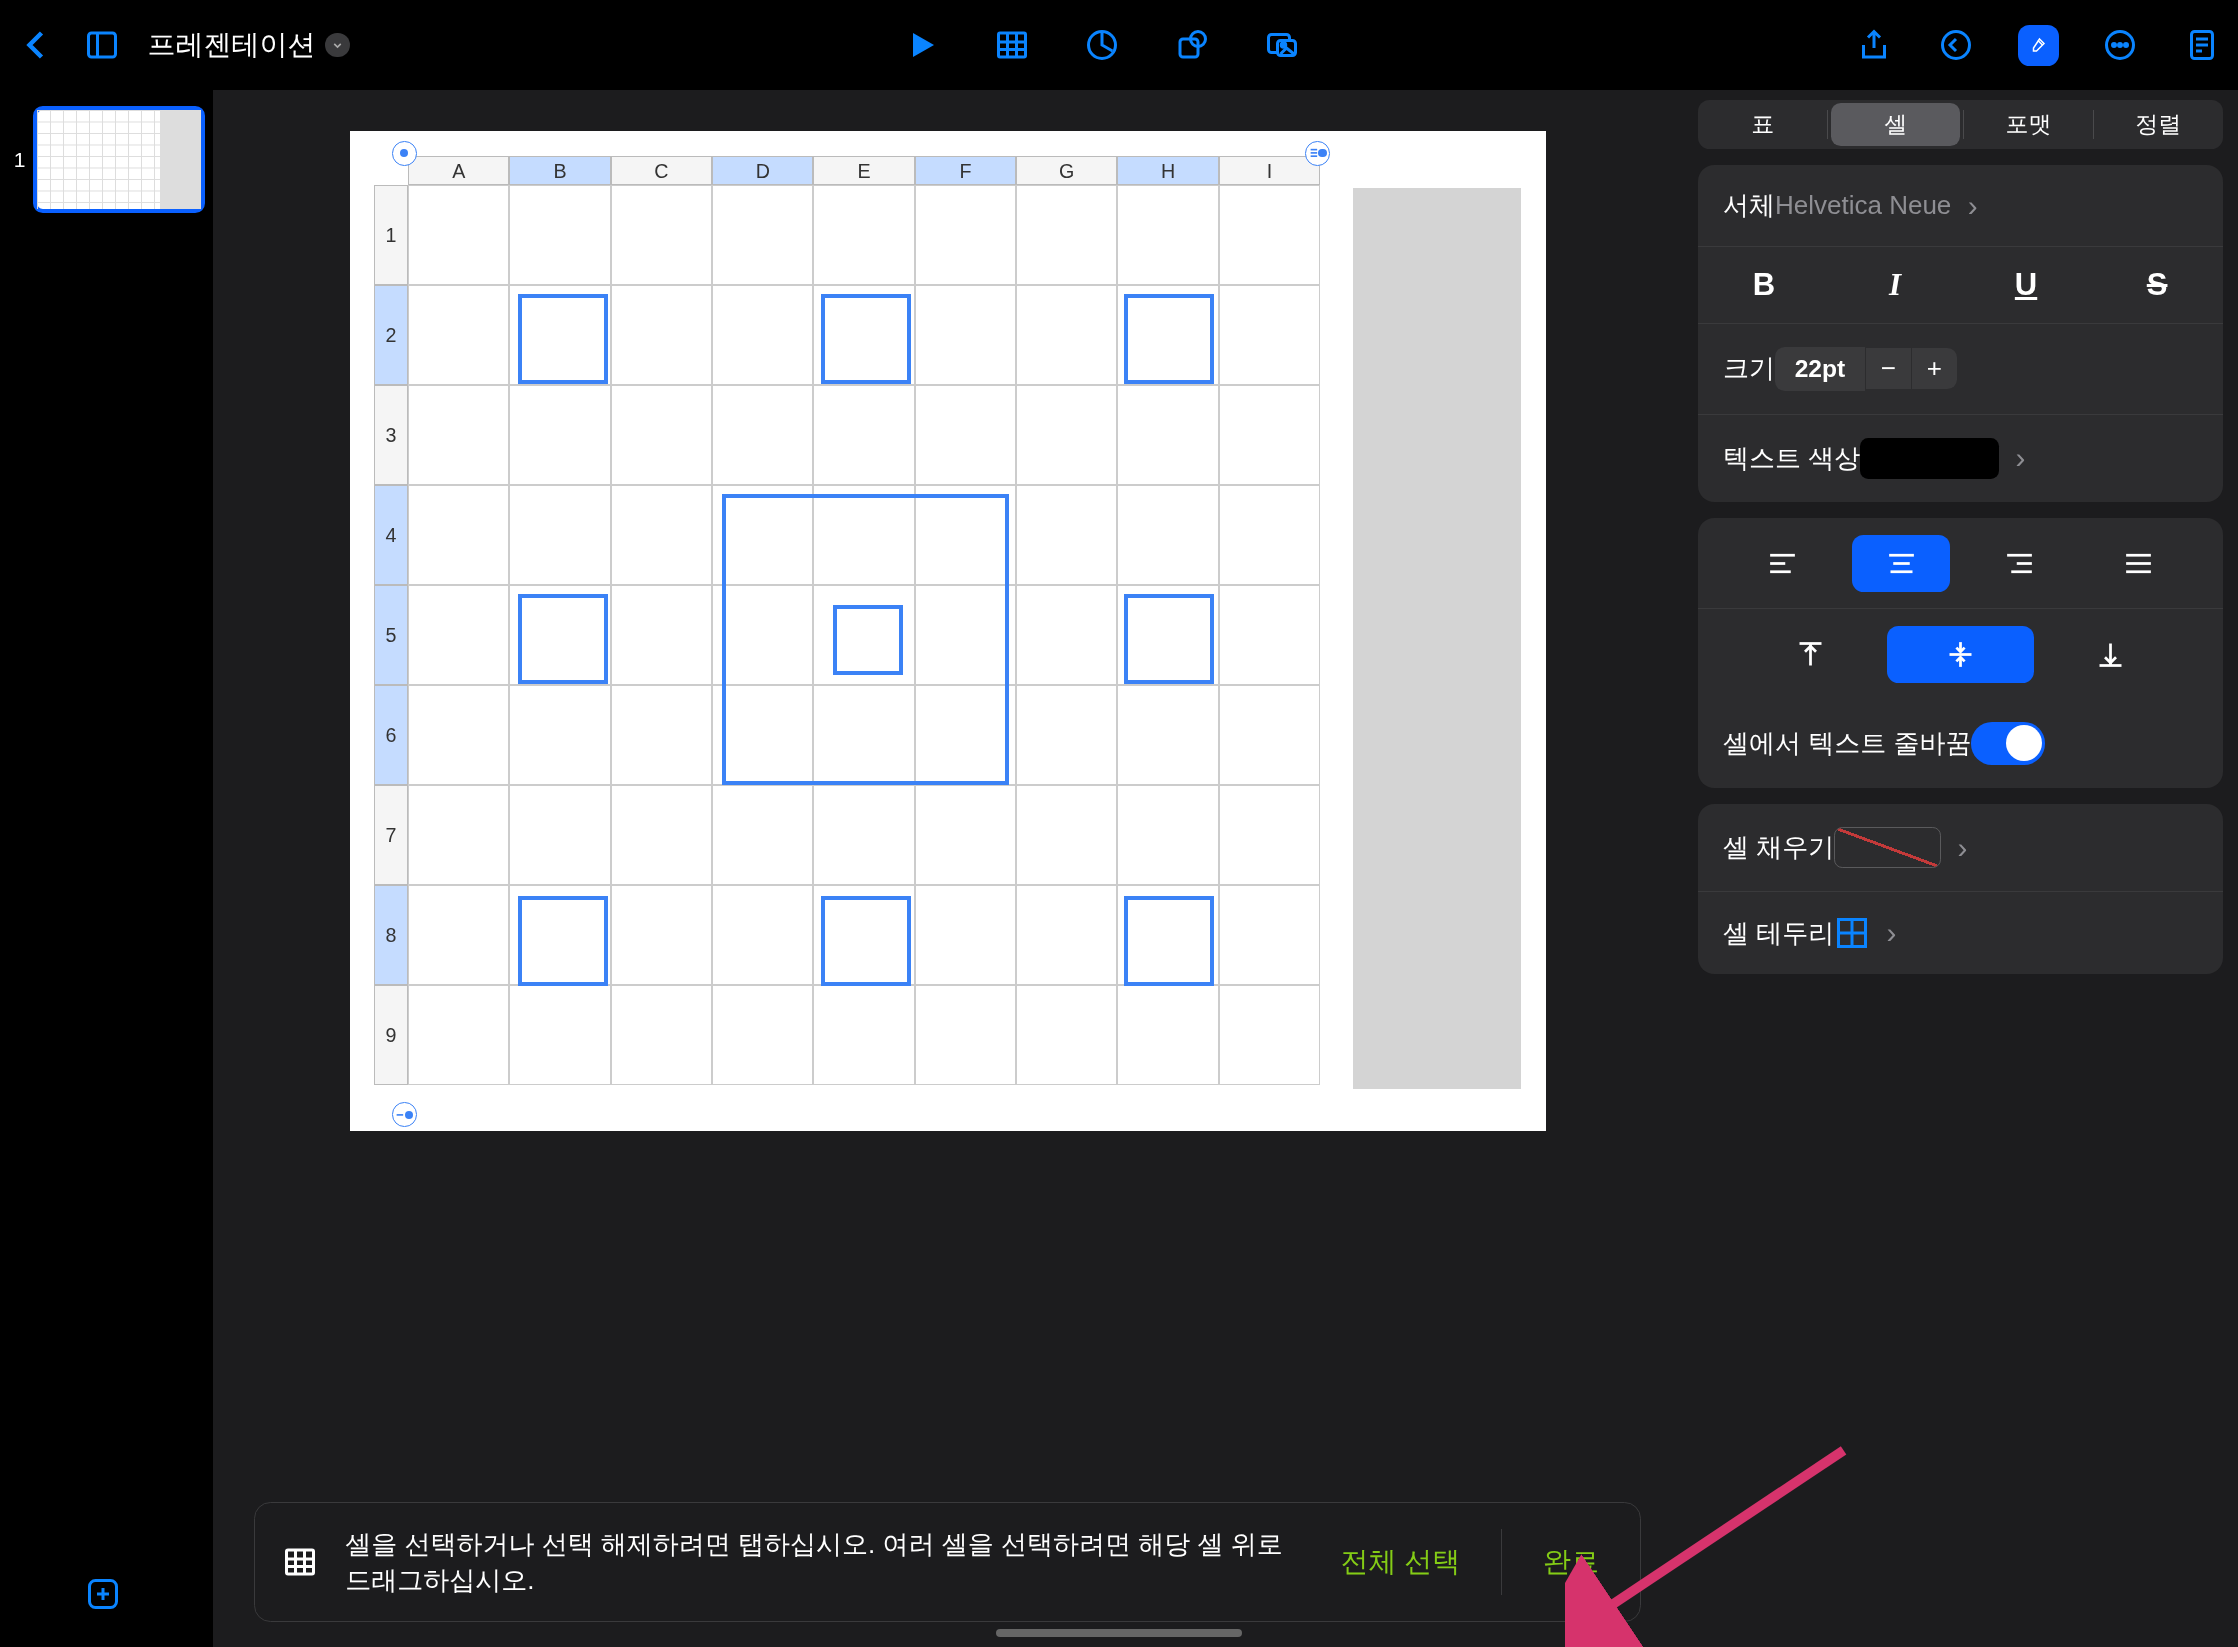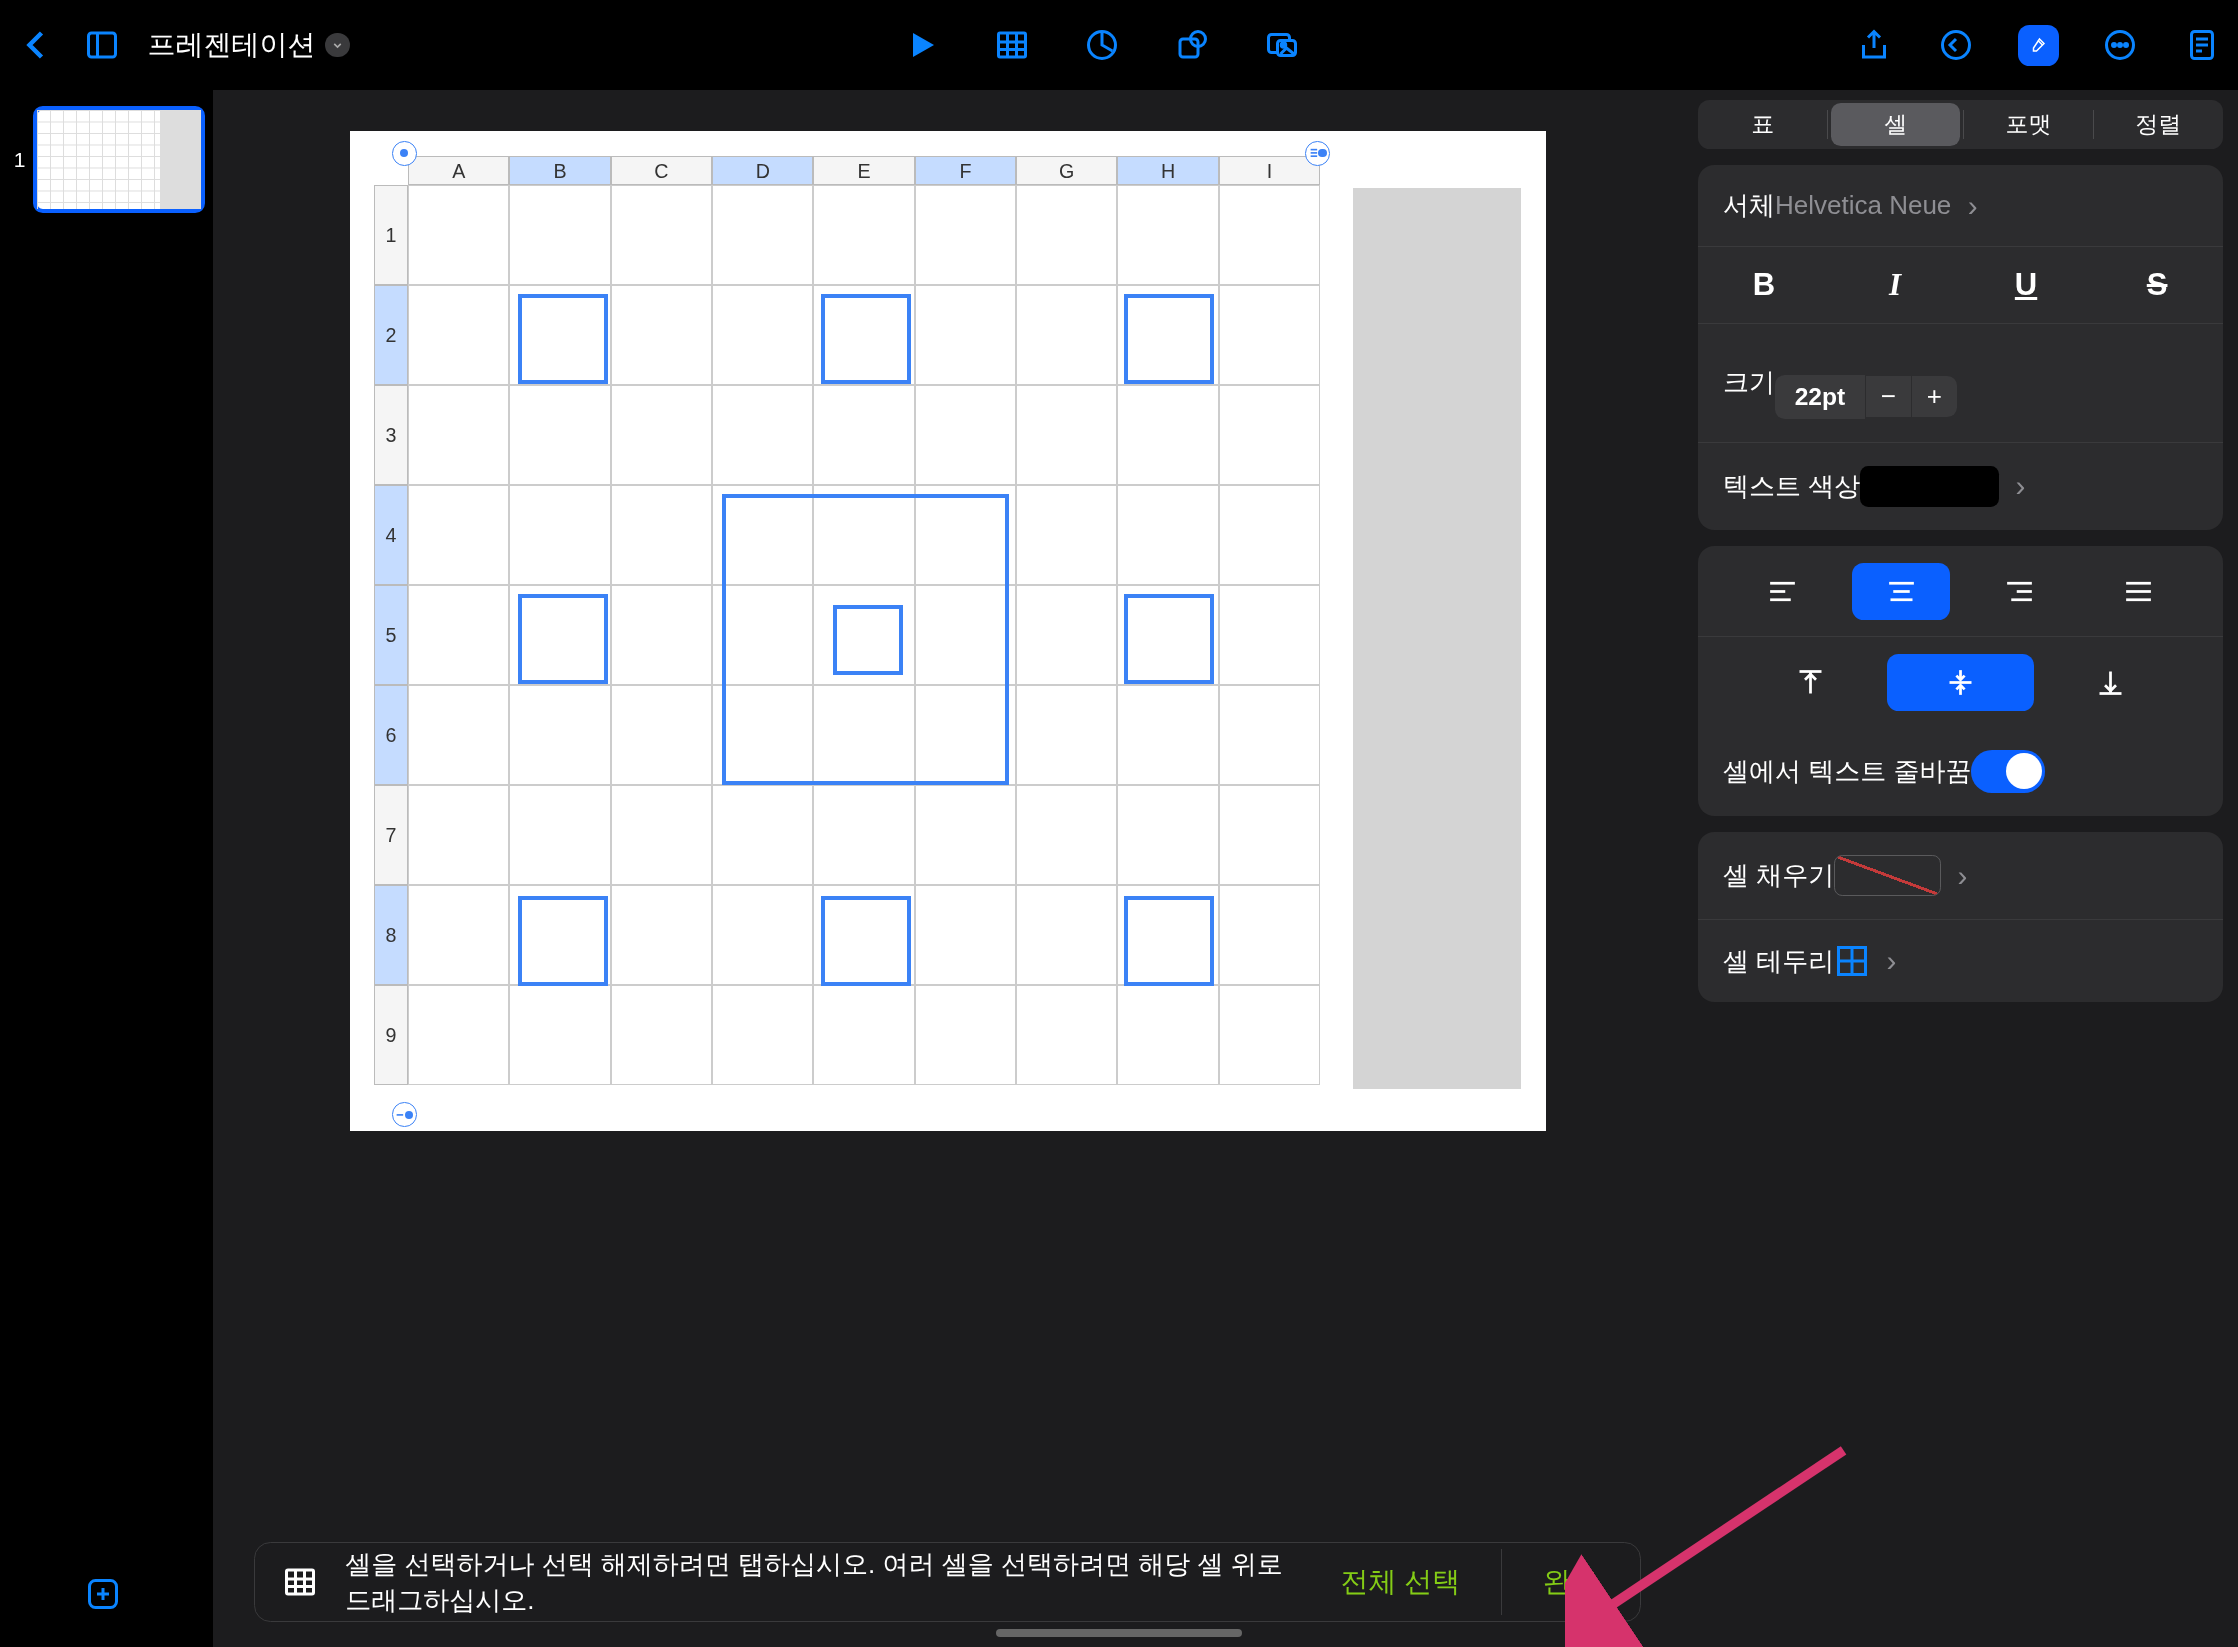--- a/index.html
+++ b/index.html
@@ -45,40 +45,40 @@
 .row-headers { width: 34px; }
 .row-header { height: 100px; text-align: center; font-size: 19.7px; color: #333; border: 0.8px solid #bbb; background: #f5f5f5; display: flex; align-items: center; justify-content: center; }
 .row-header.sel { background: #c5dcff; }
 .grid { flex: 1; display: grid; grid-template-columns: repeat(9, 1fr); grid-template-rows: repeat(9, 100px); }
 .cell { border: 0.8px solid #ccc; position: relative; }
 .sel-box { position: absolute; border: 4.1px solid #3b82f6; }
 .side-gray { position: absolute; right: 24.6px; top: 57px; width: 168px; height: 901px; background: #d4d4d4; }
 .corner-handle { position: absolute; width: 24.6px; height: 24.6px; border-radius: 50%; border: 1.6px solid #3b82f6; background: #fff; display: flex; align-items: center; justify-content: center; }
 .corner-handle::after { content:''; width: 8.2px; height: 8.2px; border-radius: 50%; background: #3b82f6; }
 
-.bottom-bar { position: absolute; bottom: 24.6px; left: 41px; right: 41px; height: 80px; background: #1c1c1e; border: 0.8px solid #3a3a3c; border-radius: 16.4px; display: flex; align-items: center; padding: 0 24.6px; gap: 24.6px; }
+.bottom-bar { position: absolute; bottom: 24.6px; left: 41px; right: 41px; height: 120px; background: #1c1c1e; border: 0.8px solid #3a3a3c; border-radius: 16.4px; display: flex; align-items: center; padding: 0 24.6px; gap: 24.6px; }
 .bottom-bar .hint-text { flex: 1; font-size: 26px; color: #fff; line-height: 1.4; }
 .bottom-bar button { background: none; border: none; color: #84cc16; font-size: 28px; font-weight: 400; padding: 0 16.4px; }
 .bottom-bar .divider { width: 0.8px; height: 66px; background: #3a3a3c; }
 
 .add-slide { position: absolute; bottom: 33px; left: 82px; }
 
 .inspector { width: 557px; background: #1c1c1e; padding: 0 16.4px 16.4px; overflow-y: auto; }
 .tabs { display: flex; background: #2c2c2e; border-radius: 11.5px; height: 49px; margin: 9.8px 0 16.4px; }
 .tab { flex: 1; display: flex; align-items: center; justify-content: center; font-size: 23px; color: #fff; }
 .tab.active { background: #5a5a5e; border-radius: 9.8px; margin: 3.3px; }
 .tab-divider { width: 0.8px; background: #4a4a4c; margin: 9.8px 0; }
 .panel-group { background: #2c2c2e; border-radius: 16.4px; margin-bottom: 16.4px; }
 .panel-row { display: flex; align-items: center; justify-content: flex-start; padding: 23px 24.6px; font-size: 26px; }
 .panel-row + .panel-row { border-top: 0.8px solid #3a3a3c; }
 .panel-row .value { color: #8e8e93; font-size: 26px; }
 .chev-right { color: #8e8e93; font-size: 29.5px; }
 .format-bar { display: flex; padding: 19.7px 0; }
 .format-btn { flex: 1; text-align: center; font-size: 31px; font-weight: bold; }
-.stepper { display: flex; align-items: center; gap: 0; margin-top: 28px; }
+.stepper { display: flex; align-items: center; gap: 0; }
 .stepper .val { background: #3a3a3c; padding: 8.2px 19.7px; border-radius: 9.8px 0 0 9.8px; font-size: 24.6px; font-weight: 600; }
 .stepper .btn { width: 46px; height: 41px; background: #3a3a3c; display: flex; align-items: center; justify-content: center; font-size: 26px; border-left: 0.8px solid #2c2c2e; }
 .stepper .btn:last-child { border-radius: 0 9.8px 9.8px 0; }
 .color-swatch { width: 139px; height: 41px; background: #000; border-radius: 8.2px; }
 .align-bar { display: flex; padding: 16.4px 24.6px; gap: 0; justify-content: space-around; }
 .align-btn { width: 98px; height: 57px; display: flex; align-items: center; justify-content: center; border-radius: 11.5px; }
 .align-btn.active { background: #0a60ff; }
 .align-btn svg { width: 33px; height: 33px; }
 .toggle { width: 74px; height: 43px; border-radius: 21px; background: #0a60ff; position: relative; }
 .toggle::after { content:''; position: absolute; right: 3.3px; top: 3.3px; width: 36px; height: 36px; border-radius: 50%; background: #fff; }

